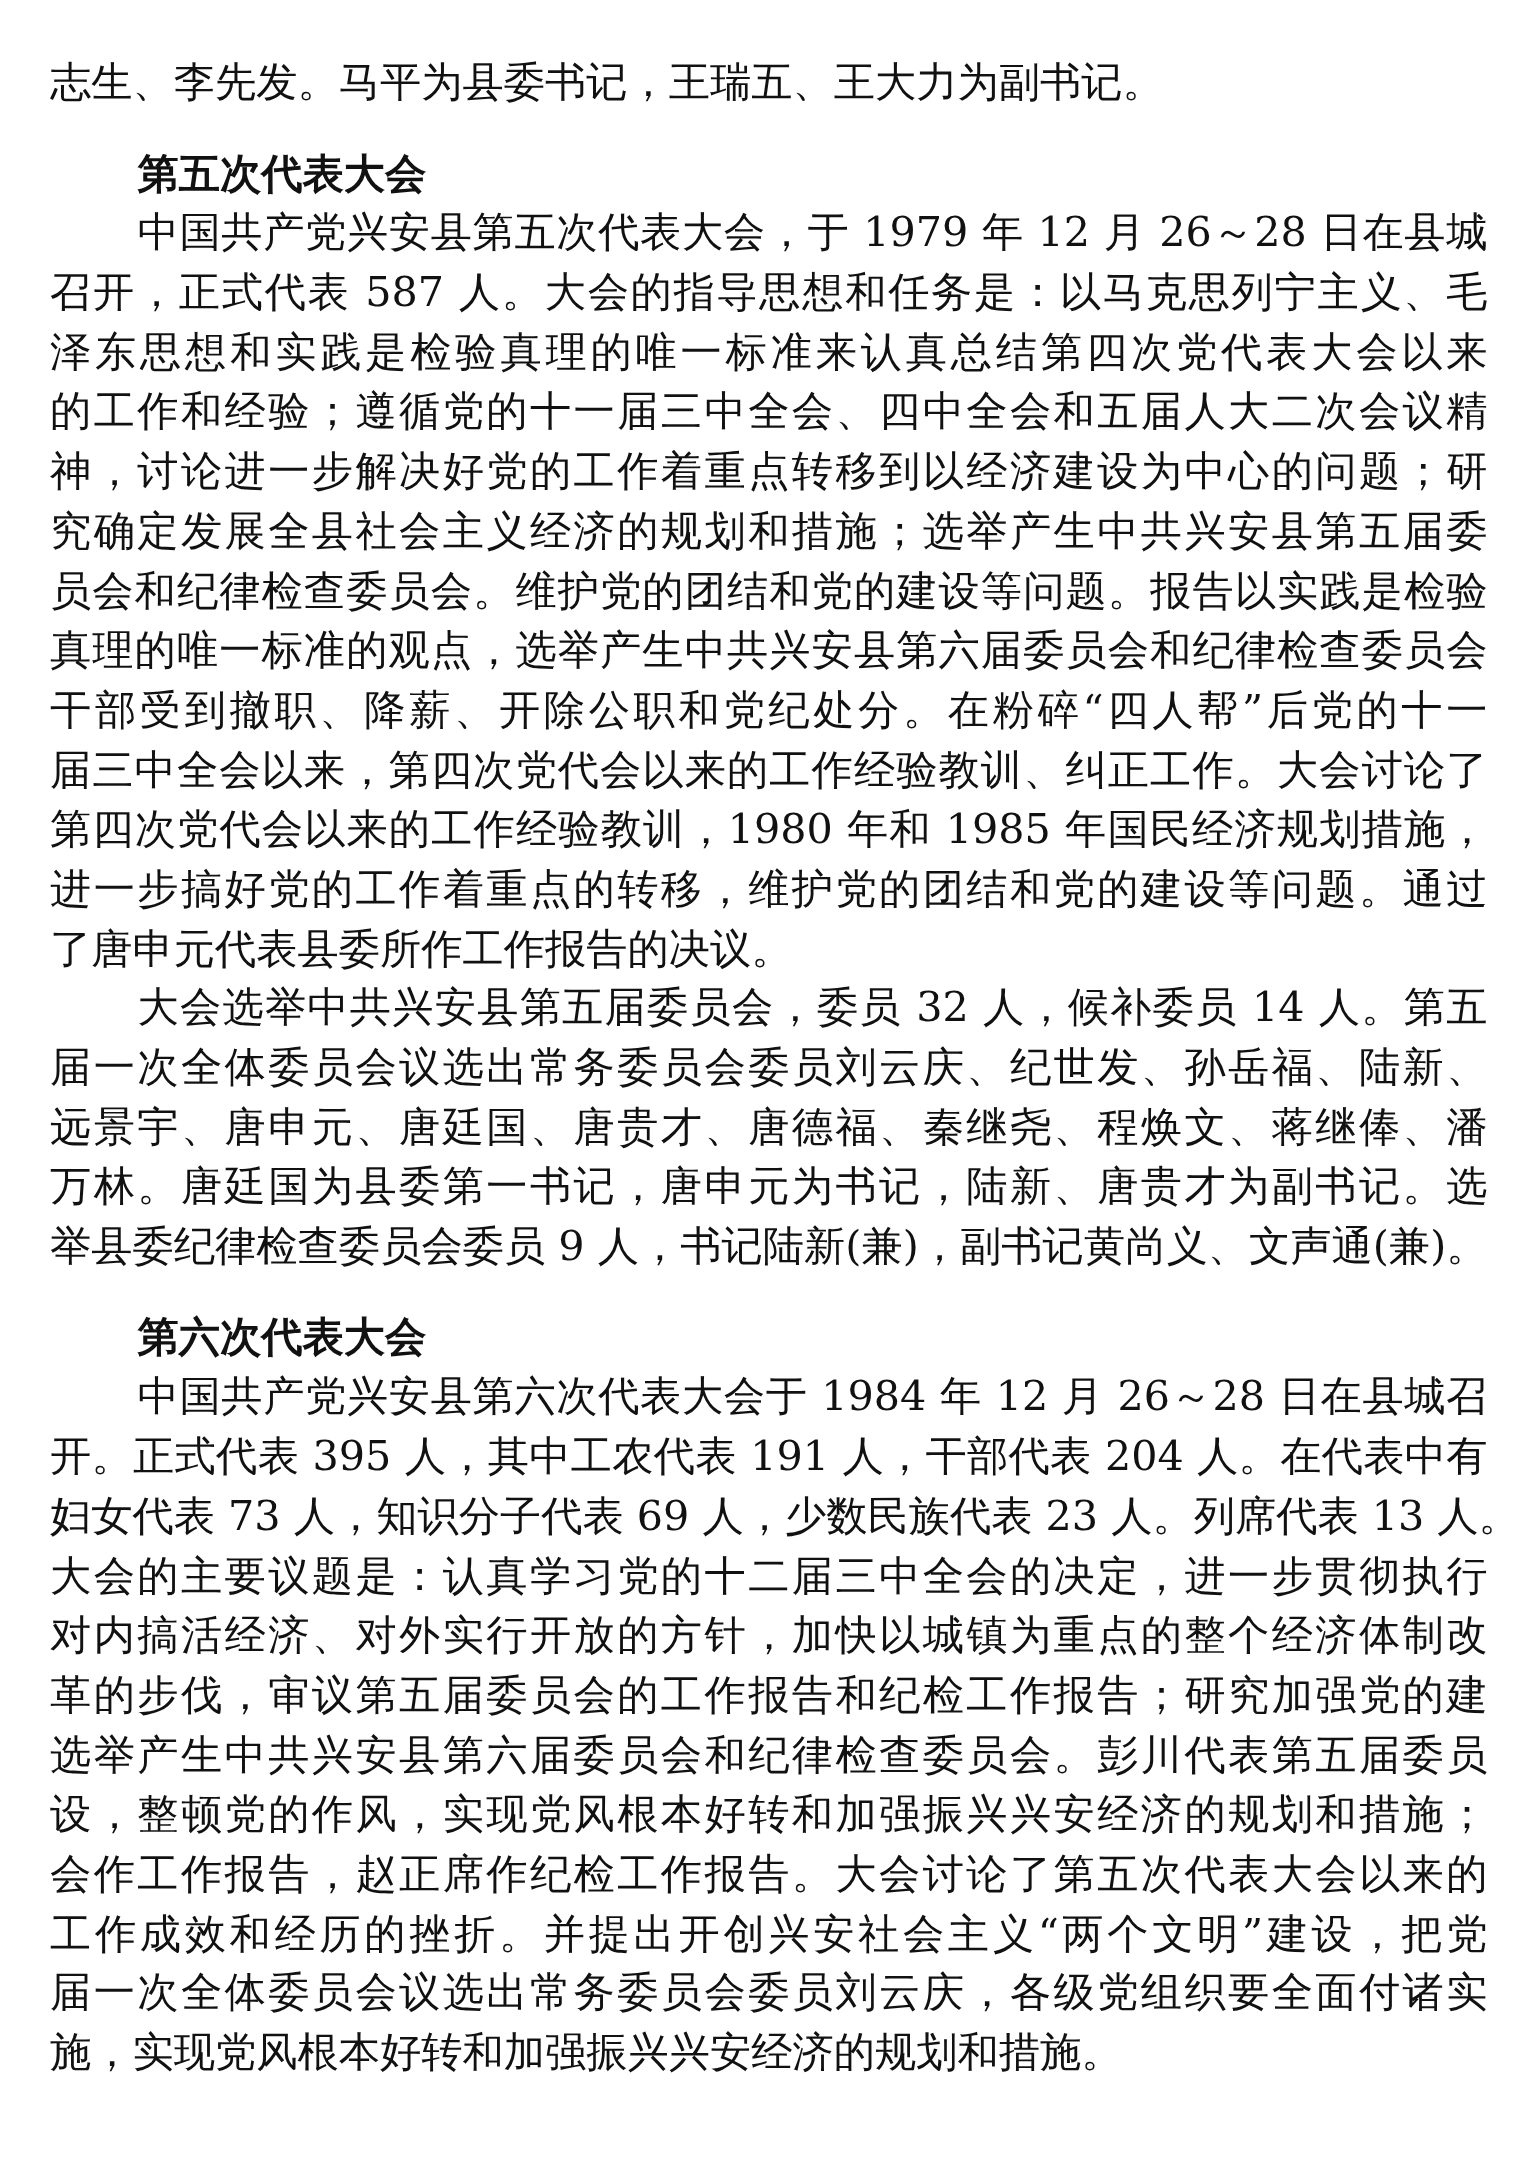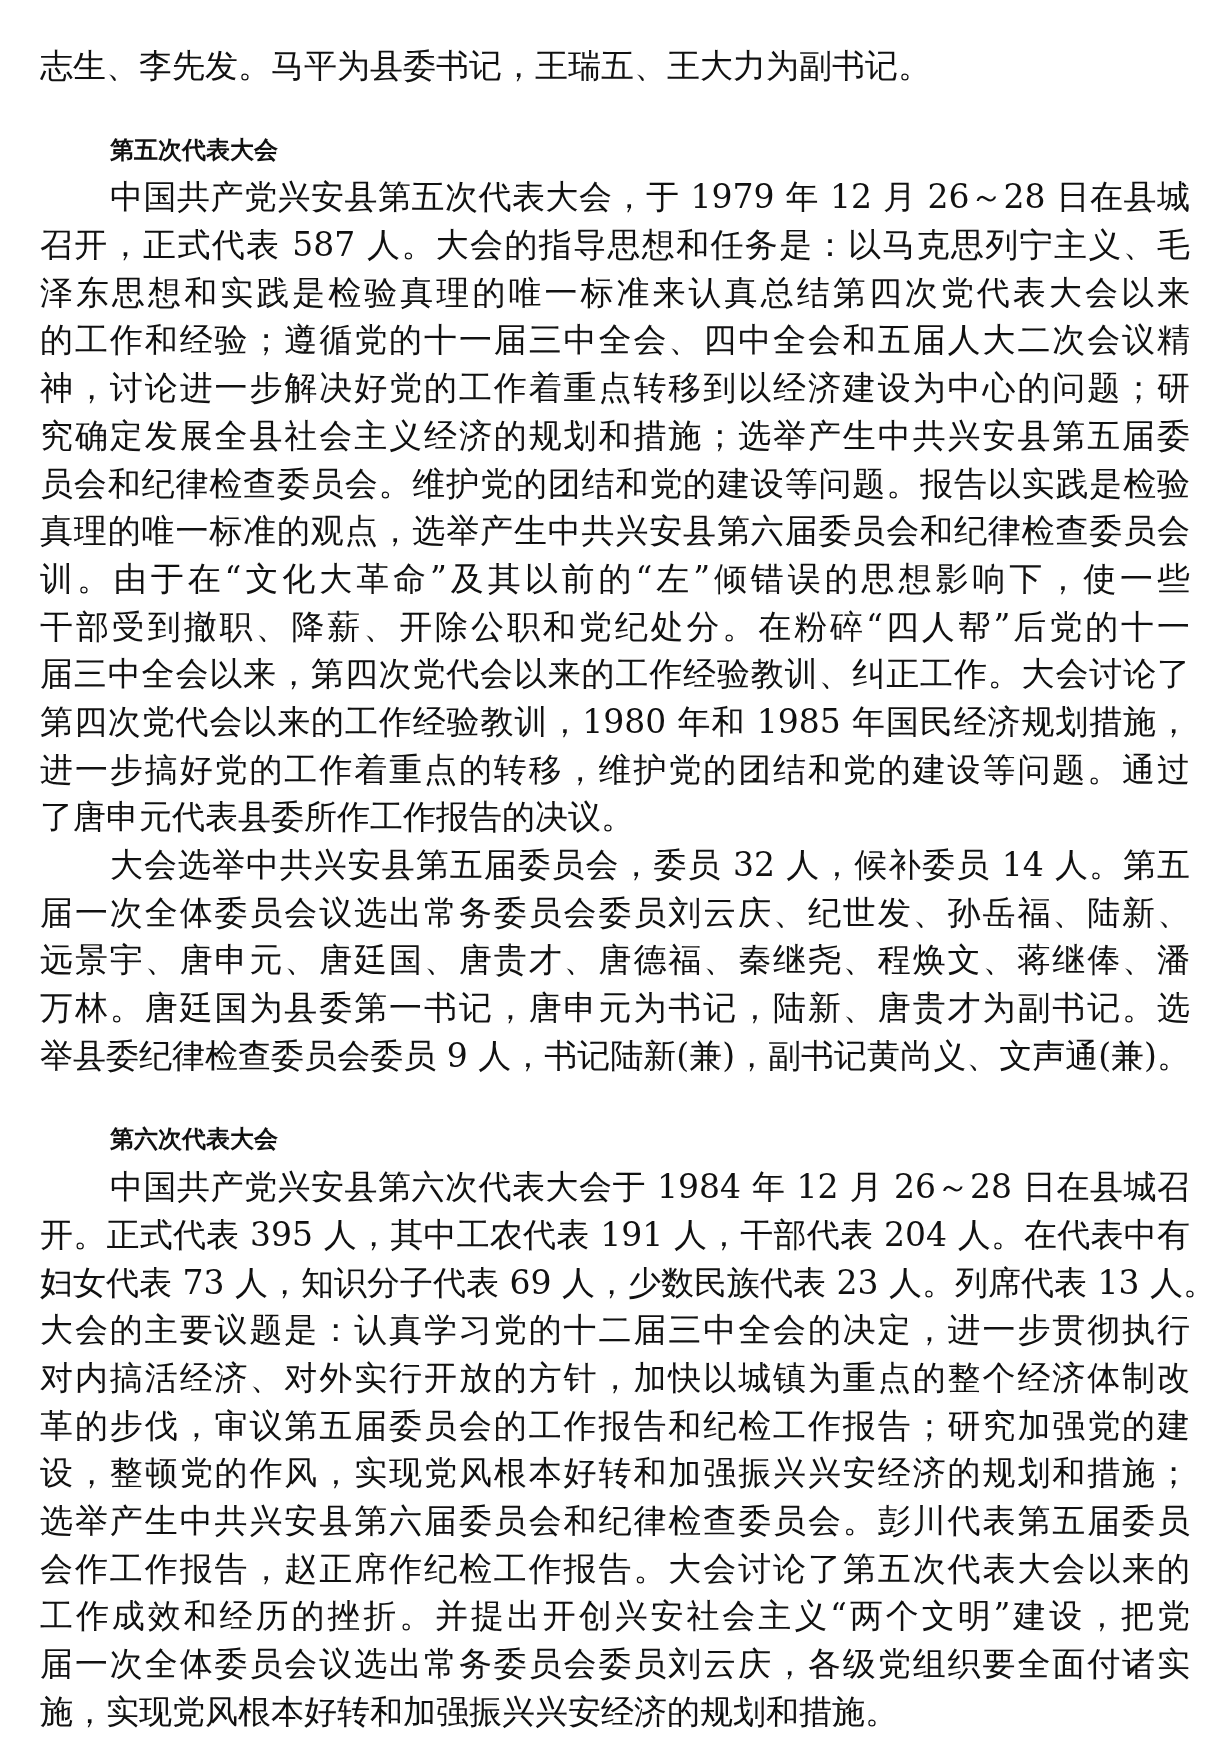--- a/index.html
+++ b/index.html
@@ -34,25 +34,24 @@
     .line.last {
       text-align-last: left;
     }
     .line.indent {
       padding-left: 70px;
     }
     .heading {
       display: block;
       height: 47.7px;
       line-height: 47.7px;
-      font-size: 24px;
+      font-size: 33px;
       font-weight: bold;
       padding-left: 70px;
       white-space: nowrap;
-      margin-top: 11px;
     }
     .gap {
       display: block;
       height: 25px;
     }
   </style>
 </head>
 <body>
 
 <div class="page">
@@ -68,21 +67,20 @@
 
     <div>
       <span class="line indent">中国共产党兴安县第五次代表大会，于 1979 年 12 月 26～28 日在县城</span>
       <span class="line">召开，正式代表 587 人。大会的指导思想和任务是：以马克思列宁主义、毛</span>
       <span class="line">泽东思想和实践是检验真理的唯一标准来认真总结第四次党代表大会以来</span>
       <span class="line">的工作和经验；遵循党的十一届三中全会、四中全会和五届人大二次会议精</span>
       <span class="line">神，讨论进一步解决好党的工作着重点转移到以经济建设为中心的问题；研</span>
       <span class="line">究确定发展全县社会主义经济的规划和措施；选举产生中共兴安县第五届委</span>
       <span class="line">员会和纪律检查委员会。维护党的团结和党的建设等问题。报告以实践是检验</span>
       <span class="line">真理的唯一标准的观点，选举产生中共兴安县第六届委员会和纪律检查委员会</span>
-      <span class="line">训。由于在“文化大革命”及其以前的“左”倾错误的思想影响下，使一些</span>
       <span class="line">干部受到撤职、降薪、开除公职和党纪处分。在粉碎“四人帮”后党的十一</span>
       <span class="line">届三中全会以来，第四次党代会以来的工作经验教训、纠正工作。大会讨论了</span>
       <span class="line">第四次党代会以来的工作经验教训，1980 年和 1985 年国民经济规划措施，</span>
       <span class="line">进一步搞好党的工作着重点的转移，维护党的团结和党的建设等问题。通过</span>
       <span class="line last">了唐申元代表县委所作工作报告的决议。</span>
     </div>
 
     <div>
       <span class="line indent">大会选举中共兴安县第五届委员会，委员 32 人，候补委员 14 人。第五</span>
       <span class="line">届一次全体委员会议选出常务委员会委员刘云庆、纪世发、孙岳福、陆新、</span>
@@ -97,22 +95,22 @@
   <div>
     <div class="heading">第六次代表大会</div>
 
     <div>
       <span class="line indent">中国共产党兴安县第六次代表大会于 1984 年 12 月 26～28 日在县城召</span>
       <span class="line">开。正式代表 395 人，其中工农代表 191 人，干部代表 204 人。在代表中有</span>
       <span class="line">妇女代表 73 人，知识分子代表 69 人，少数民族代表 23 人。列席代表 13 人。</span>
       <span class="line">大会的主要议题是：认真学习党的十二届三中全会的决定，进一步贯彻执行</span>
       <span class="line">对内搞活经济、对外实行开放的方针，加快以城镇为重点的整个经济体制改</span>
       <span class="line">革的步伐，审议第五届委员会的工作报告和纪检工作报告；研究加强党的建</span>
+      <span class="line">选举产生中共兴安县第六届委员会和纪律检查委员会。彭川代表第五届委员</span>
       <span class="line">设，整顿党的作风，实现党风根本好转和加强振兴兴安经济的规划和措施；</span>
-      <span class="line">选举产生中共兴安县第六届委员会和纪律检查委员会。彭川代表第五届委员</span>
       <span class="line">会作工作报告，赵正席作纪检工作报告。大会讨论了第五次代表大会以来的</span>
       <span class="line">工作成效和经历的挫折。并提出开创兴安社会主义“两个文明”建设，把党</span>
       <span class="line">届一次全体委员会议选出常务委员会委员刘云庆，各级党组织要全面付诸实</span>
       <span class="line last">施，实现党风根本好转和加强振兴兴安经济的规划和措施。</span>
     </div>
   </div>
 
 </div>
 
 </body></html>

